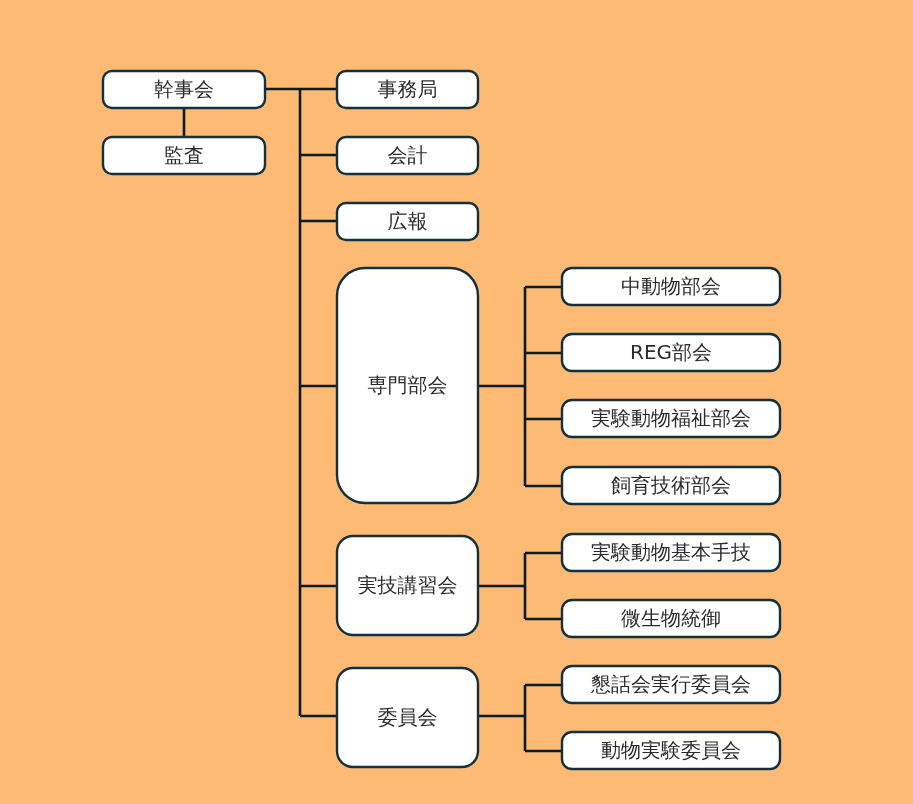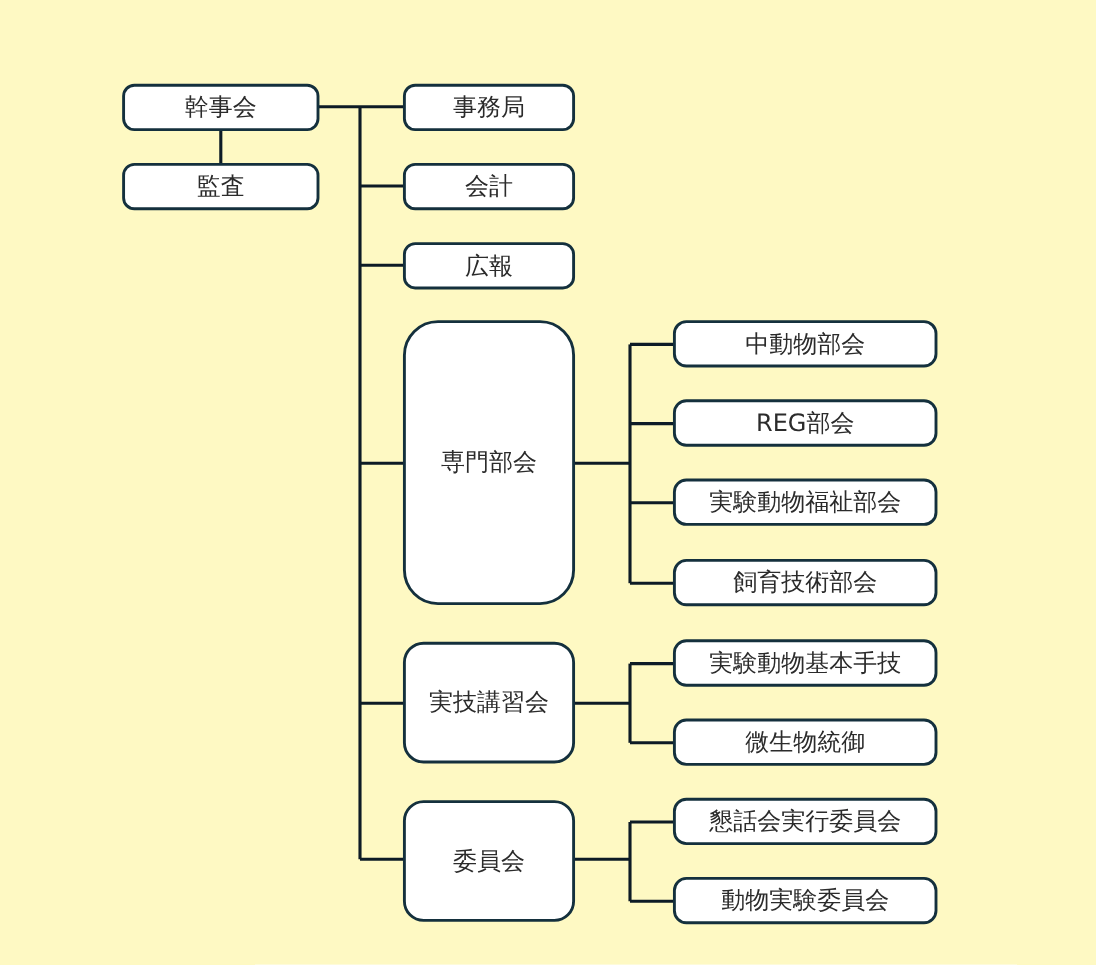--- a/index.html
+++ b/index.html
@@ -7,21 +7,21 @@
     padding: 0;
     background: #ffffff;
   }
   body {
     font-family: "DejaVu Sans", "Liberation Sans", sans-serif;
   }
   #chart-root {
     position: relative;
     width: 913px;
     height: 804px;
-    background: #fef9c3;
+    background: #fdba74;
     overflow: hidden;
   }
   #org-svg {
     position: absolute;
     top: 0;
     left: 0;
     width: 913px;
     height: 804px;
     display: block;
   }

